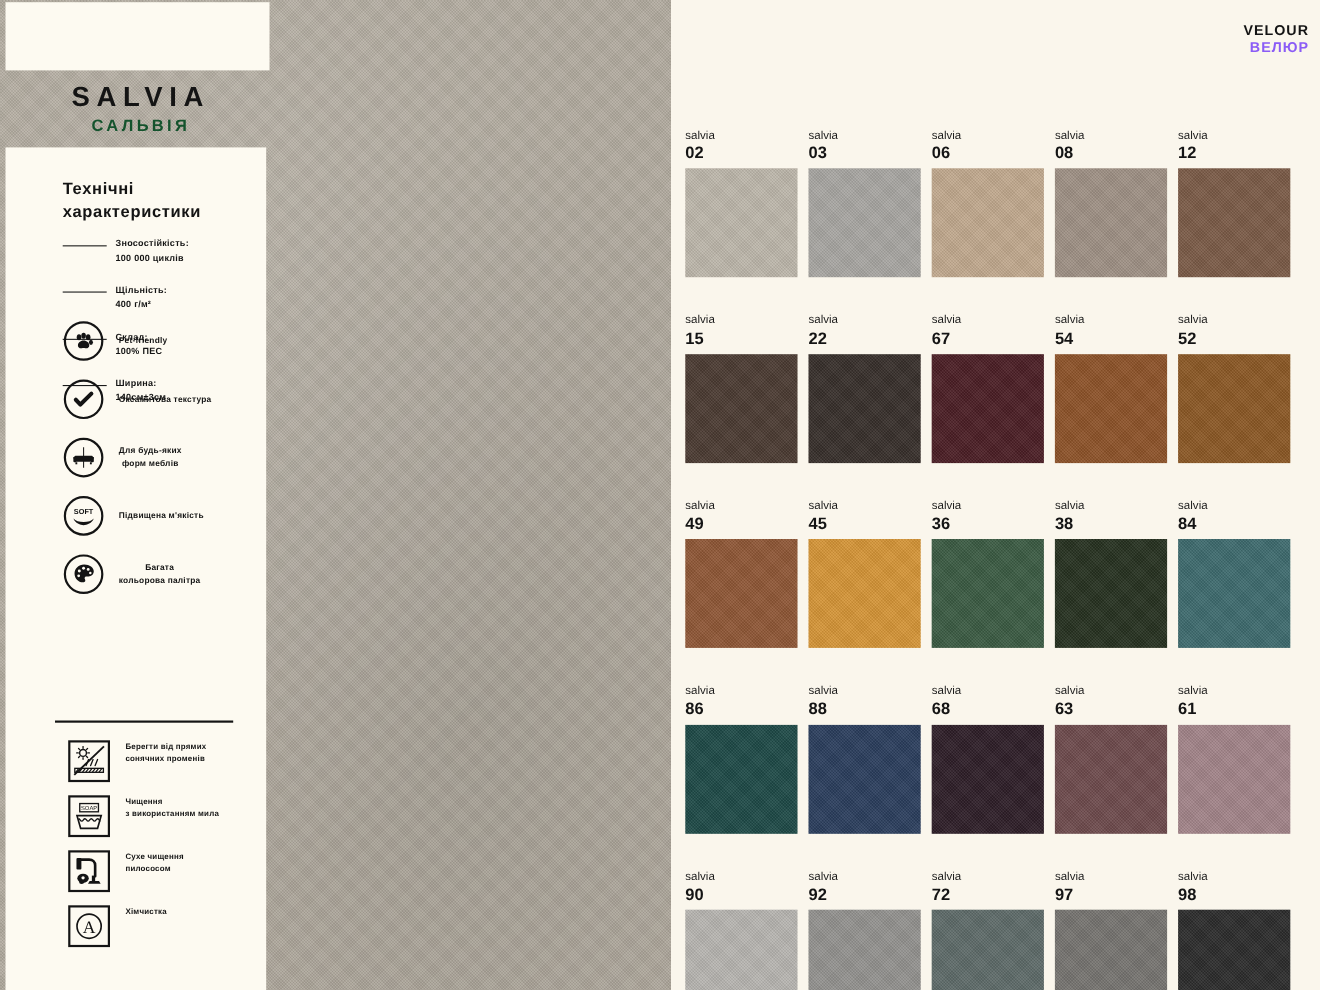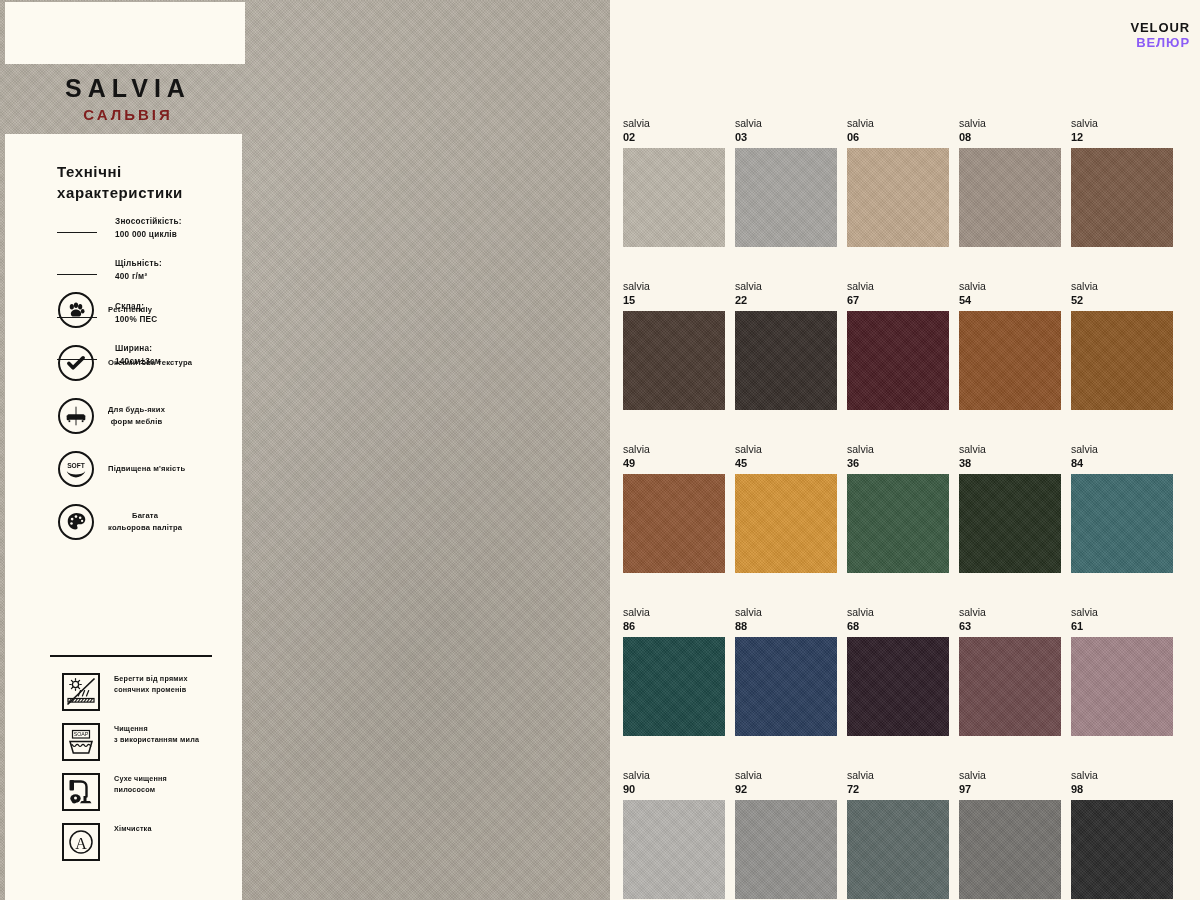--- a/index.html
+++ b/index.html
@@ -29,36 +29,36 @@
 
   
   .brand{
     position:absolute;left:0;top:76px;width:256px;text-align:center;
     line-height:1;
   }
   .brand-name{
     font-size:25px;font-weight:700;letter-spacing:6px;color:#141414;
   }
   .brand-sub{
-    margin-top:6px;font-size:15px;font-weight:700;letter-spacing:3px;color:#7f1d1d;
+    margin-top:6px;font-size:15px;font-weight:700;letter-spacing:3px;color:#14532d;
   }
 
   
   .spec-card{
     position:absolute;left:5px;top:134px;width:237px;height:766px;
     background:#fdfaf1;
   }
   .spec-title{
     position:absolute;left:52px;top:28px;width:175px;
     font-size:15px;font-weight:700;line-height:1.38;letter-spacing:.6px;color:#141414;
   }
 
   
   .spec-list{position:absolute;left:52px;top:82px;width:180px;}
-  .spec-row{display:flex;align-items:center;margin-bottom:17px;gap:10px;}
+  .spec-row{display:flex;align-items:flex-start;margin-bottom:17px;}
   .spec-dash{
     flex:0 0 40px;height:1px;background:#1a1a1a;margin-top:7px;margin-right:8px;
   }
   .spec-txt{font-size:8.2px;font-weight:700;line-height:1.55;letter-spacing:.25px;color:#141414;}
 
   
   .feature-list{position:absolute;left:58px;top:289px;width:190px;}
   .feature-row{display:flex;align-items:center;height:41px;margin-bottom:12px;}
   .feat-ico{
     flex:0 0 32px;width:32px;height:32px;border-radius:50%;
@@ -92,21 +92,21 @@
   .panel-head .l1{font-size:13px;font-weight:700;letter-spacing:.9px;color:#141414;}
   .panel-head .l2{font-size:13px;font-weight:700;letter-spacing:.9px;color:#8b5cf6;}
 
   .grid{
     position:absolute;left:13px;top:116px;width:578px;
     display:grid;grid-template-columns:repeat(5,102px);
     column-gap:10px;row-gap:32px;
   }
   .cell{width:102px;}
   .cell .nm{font-size:10.5px;font-weight:400;color:#1a1a1a;line-height:1.35;}
-  .cell .cd{font-size:11px;font-weight:700;color:#141414;line-height:1.35;margin-bottom:3px;}
+  .cell .cd{font-size:15px;font-weight:700;color:#141414;line-height:1.35;margin-bottom:3px;}
   .sw{
     width:102px;height:99px;
     background-image:
       repeating-linear-gradient(45deg, rgba(255,255,255,.05) 0 1px, rgba(0,0,0,.05) 1px 2px),
       repeating-linear-gradient(-45deg, rgba(255,255,255,.045) 0 1px, rgba(0,0,0,.04) 1px 2px);
   }
 </style>
 </head>
 <body>
 

